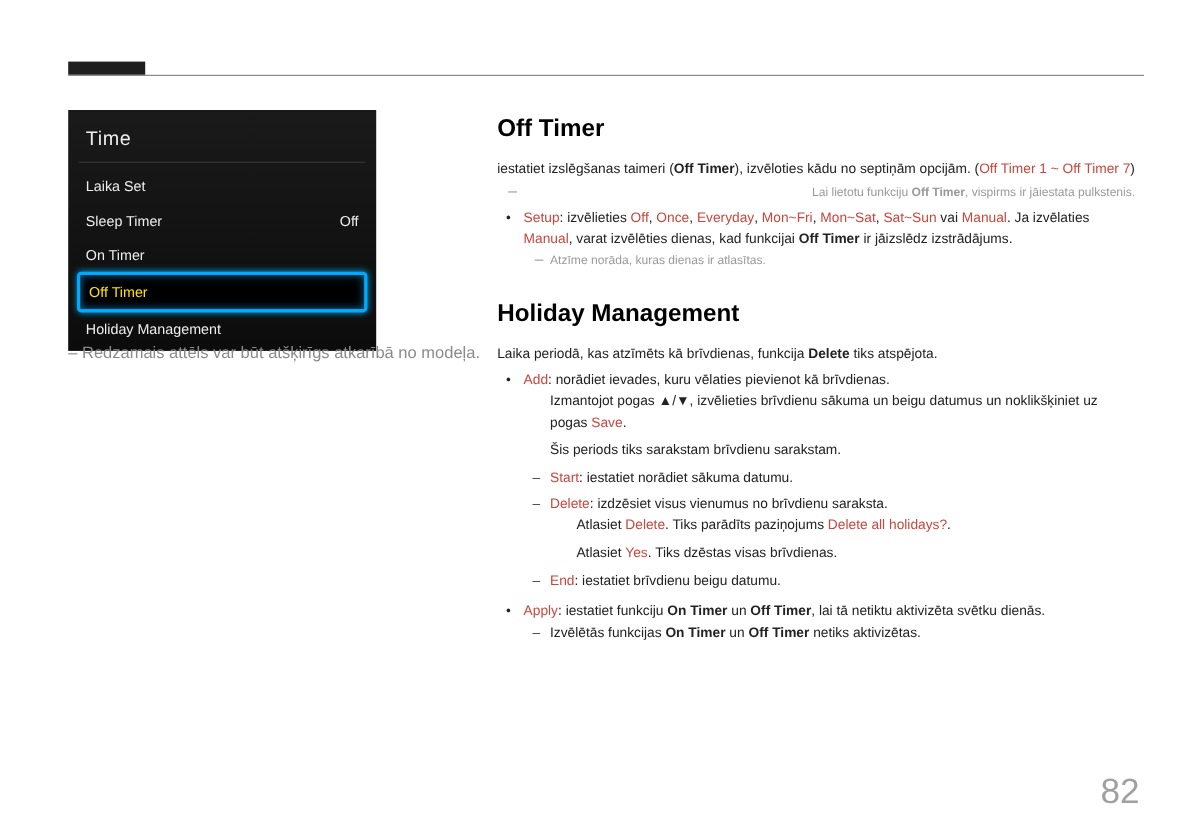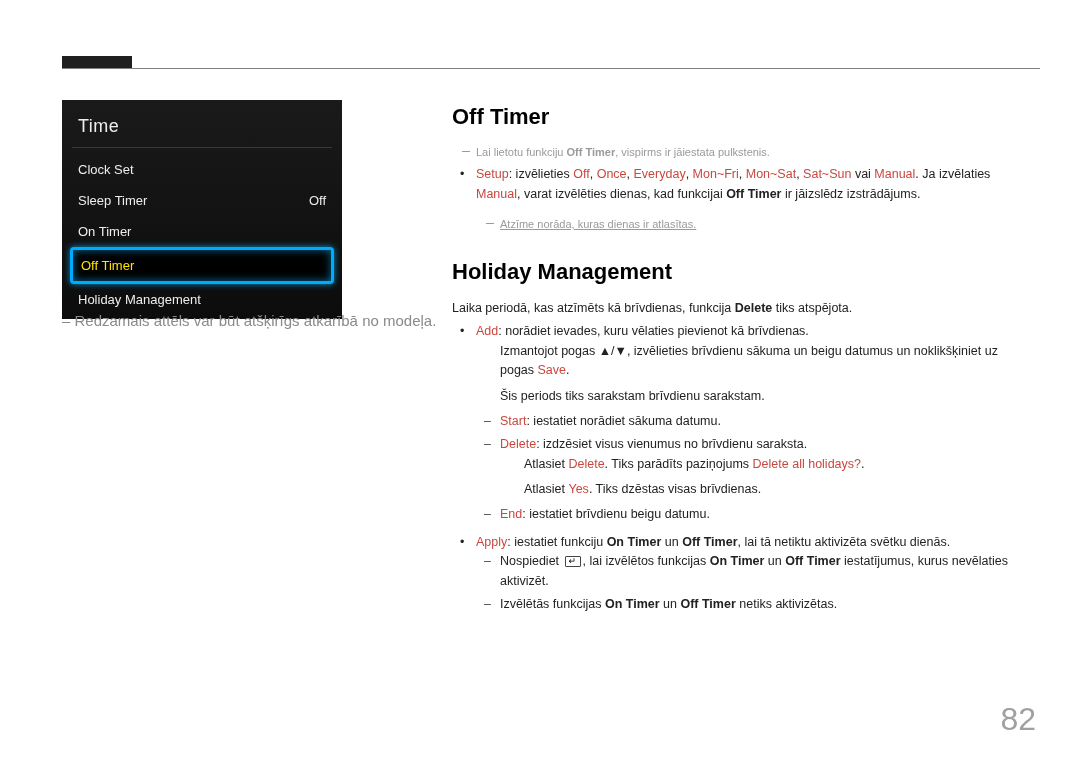--- a/index.html
+++ b/index.html
@@ -87,20 +87,21 @@
     color: #000;
   }
   .content h2.hm { margin-top: 22px; }
   .intro { margin-bottom: 4px; }
   .note-line {
     color: #9a9a9a;
     font-size: 11px;
     position: relative;
     padding-left: 24px;
     margin: 4px 0 4px 0;
+    text-align: right;
   }
   .note-line::before {
     content: "";
     position: absolute;
     left: 10px;
     top: 7px;
     width: 8px;
     height: 1px;
     background: #9a9a9a;
   }
@@ -132,24 +133,23 @@
     left: -16px;
     top: 0;
     color: #444;
   }
   .acc { color: #c9473e; font-weight: 500; }
   b, strong { font-weight: 700; }
   .sub-gray {
     color: #9a9a9a;
     font-size: 11px;
     padding-left: 24px;
-    margin-top: 12px;
+    margin-top: 2px;
     margin-bottom: 6px;
     position: relative;
-    text-decoration: underline;
   }
   .sub-gray::before {
     content: "";
     position: absolute;
     left: 10px;
     top: 7px;
     width: 8px;
     height: 1px;
     background: #9a9a9a;
   }
@@ -184,21 +184,21 @@
 </head>
 <body>
 
 <div class="top-tab"></div>
 <div class="top-rule"></div>
 
 <div class="osd-panel">
   <div class="osd-title">Time</div>
   <div class="osd-divider"></div>
   <div class="osd-item">
-    <span>Clock Set</span>
+    <span>Laika Set</span>
   </div>
   <div class="osd-item">
     <span>Sleep Timer</span>
     <span>Off</span>
   </div>
   <div class="osd-item">
     <span>On Timer</span>
   </div>
   <div class="osd-item selected">
     <span>Off Timer</span>
@@ -206,20 +206,23 @@
   <div class="osd-item">
     <span>Holiday Management</span>
   </div>
 </div>
 
 <div class="caption">– Redzamais attēls var būt atšķirīgs atkarībā no modeļa.</div>
 
 <div class="content">
   <h2>Off Timer</h2>
 
+  <p class="intro">
+    <span>iestatiet izslēgšanas taimeri (</span><b>Off Timer</b><span>), izvēloties kādu no septiņām opcijām. (</span><b class="acc">Off Timer 1 ~ Off Timer 7</b><span>)</span>
+  </p>
 
   <p class="note-line">
     <span>Lai lietotu funkciju </span><b>Off Timer</b><span>, vispirms ir jāiestata pulkstenis.</span>
   </p>
 
   <ul class="b1">
     <li>
       <span class="acc">Setup</span><span>: izvēlieties </span><b class="acc">Off</b>, <b class="acc">Once</b>, <b class="acc">Everyday</b>, <b class="acc">Mon~Fri</b>, <b class="acc">Mon~Sat</b>, <b class="acc">Sat~Sun</b><span> vai </span><b class="acc">Manual</b><span>. Ja izvēlaties </span><b class="acc">Manual</b><span>, varat izvēlēties dienas, kad funkcijai </span><b>Off Timer</b><span> ir jāizslēdz izstrādājums.</span>
       <div class="sub-gray">Atzīme norāda, kuras dienas ir atlasītas.</div>
     </li>
@@ -243,23 +246,20 @@
           <span class="indented"><span>Atlasiet </span><b class="acc">Delete</b><span>. Tiks parādīts paziņojums </span><b class="acc">Delete all holidays?</b><span>.</span></span>
           <span class="indented"><span>Atlasiet </span><b class="acc">Yes</b><span>. Tiks dzēstas visas brīvdienas.</span></span>
         </li>
         <li><span class="acc">End</span><span>: iestatiet brīvdienu beigu datumu.</span></li>
       </ul>
     </li>
     <li>
       <span class="acc">Apply</span><span>: iestatiet funkciju </span><b>On Timer</b><span> un </span><b>Off Timer</b><span>, lai tā netiktu aktivizēta svētku dienās.</span>
       <ul class="d2">
         <li>
-          <span>Nospiediet </span><span class="enter-icon"></span><span>, lai izvēlētos funkcijas </span><b>On Timer</b><span> un </span><b>Off Timer</b><span> iestatījumus, kurus nevēlaties aktivizēt.</span>
-        </li>
-        <li>
           <span>Izvēlētās funkcijas </span><b>On Timer</b><span> un </span><b>Off Timer</b><span> netiks aktivizētas.</span>
         </li>
       </ul>
     </li>
   </ul>
 </div>
 
 <div class="page-number">82</div>
 
 </body></html>

